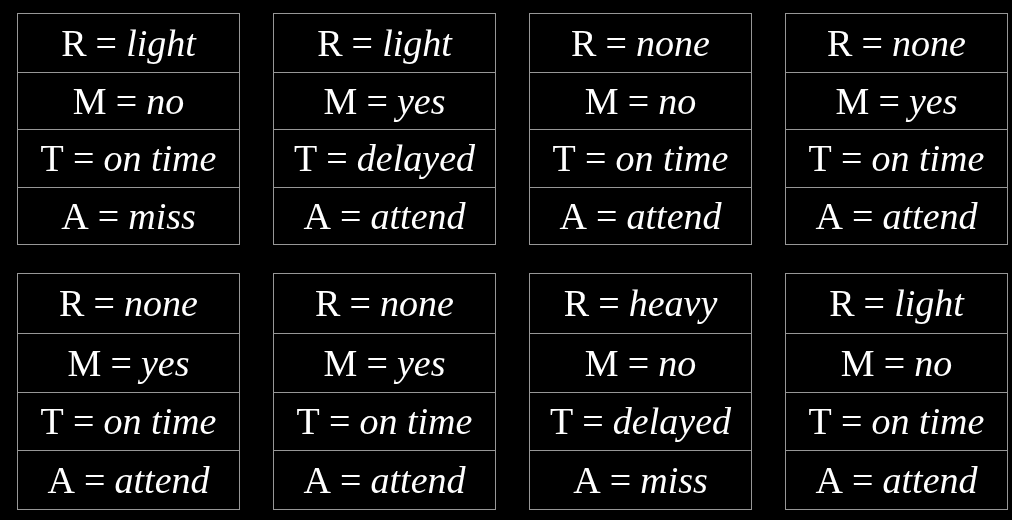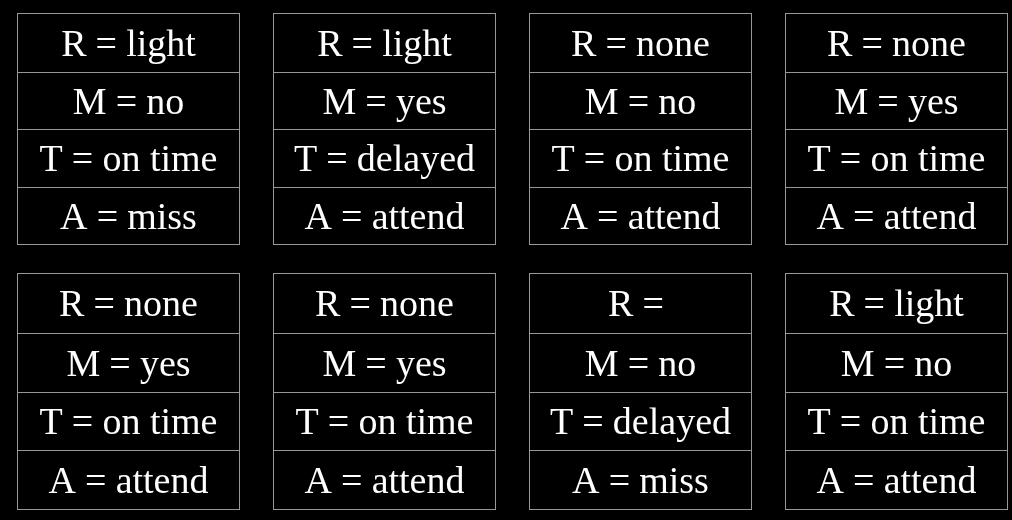--- a/index.html
+++ b/index.html
@@ -43,20 +43,21 @@
     line-height: 1;
     white-space: nowrap;
   }
   .row + .row {
     border-top: 1.5px solid #979797;
   }
   .eq {
     margin: 0 0.24em;
   }
   .val {
+    font-style: italic;
   }
 </style>
 </head>
 <body>
 
 <div class="canvas">
   <div class="grid">
 
     <div class="card">
       <div class="row">
@@ -193,20 +194,21 @@
         <span class="lbl">A</span>
         <span class="eq">=</span>
         <span class="val">attend</span>
       </div>
     </div>
 
     <div class="card">
       <div class="row">
         <span class="lbl">R</span>
         <span class="eq">=</span>
+        <span class="val">heavy</span>
       </div>
       <div class="row">
         <span class="lbl">M</span>
         <span class="eq">=</span>
         <span class="val">no</span>
       </div>
       <div class="row">
         <span class="lbl">T</span>
         <span class="eq">=</span>
         <span class="val">delayed</span>

